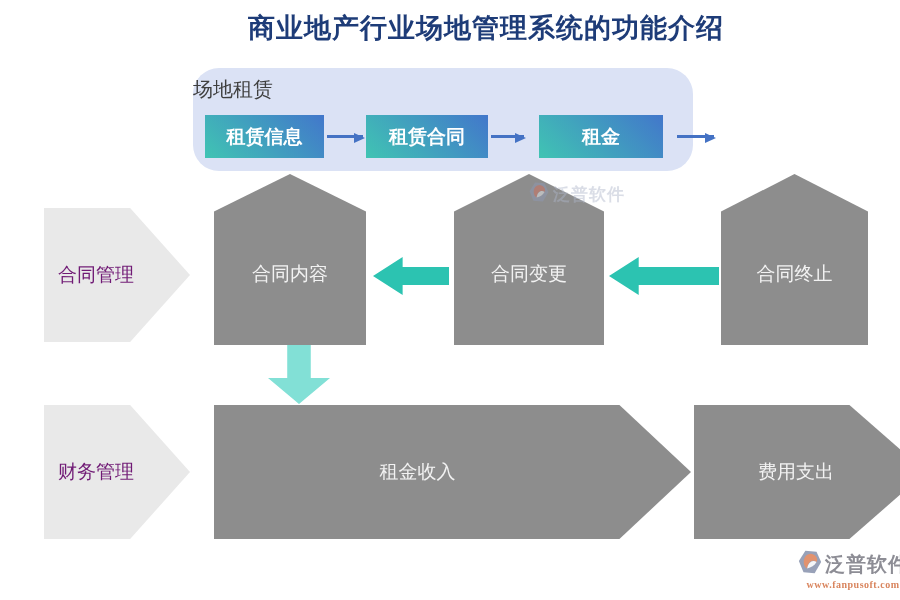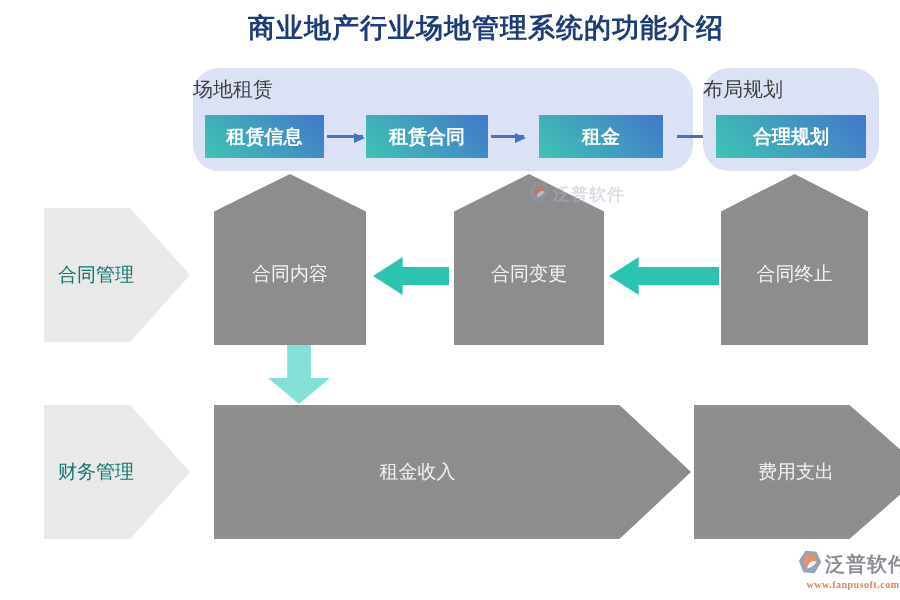--- a/index.html
+++ b/index.html
@@ -39,21 +39,21 @@
     position:absolute;top:174px;height:171px;background:#8d8d8d;
     clip-path:polygon(50% 0%,100% 22%,100% 100%,0% 100%,0% 22%);
     color:#f2f2f2;font-size:19px;
     display:flex;align-items:center;justify-content:center;
     padding-top:28px;box-sizing:border-box;
   }
   
   .chev{
     position:absolute;left:8px;width:146px;height:134px;background:#e9e9e9;
     clip-path:polygon(0% 0%,59% 0%,100% 50%,59% 100%,0% 100%);
-    display:flex;align-items:center;font-size:19px;color:#0f766e;
+    display:flex;align-items:center;font-size:19px;color:#701a75;
     padding-left:14px;box-sizing:border-box;
   }
   
   .teal-left{position:absolute;top:257px;background:#2cc3b1;}
   .teal-left-1{left:337px;width:76px;height:38px;
     clip-path:polygon(0% 50%,39% 0%,39% 26%,100% 26%,100% 74%,39% 74%,39% 100%);}
   .teal-left-2{left:573px;width:110px;height:38px;
     clip-path:polygon(0% 50%,27% 0%,27% 26%,100% 26%,100% 74%,27% 74%,27% 100%);}
   .teal-down{
     position:absolute;left:232px;top:345px;width:62px;height:59px;background:#82e0d6;
@@ -101,24 +101,20 @@
     <div class="panel-label">场地租赁</div>
     <div class="btn" style="left:12px;width:119px">租赁信息</div>
     <div class="harrow" style="left:134px;top:67px;width:36px"></div>
     <div class="btn" style="left:173px;width:122px">租赁合同</div>
     <div class="harrow" style="left:298px;top:67px;width:33px"></div>
     <div class="btn" style="left:346px;width:124px">租金</div>
   </div>
 
   <div class="harrow" style="left:641px;top:135px;width:37px"></div>
 
-  <div class="panel panel-layout">
-    <div class="panel-label">布局规划</div>
-    <div class="btn" style="left:13px;width:150px">合理规划</div>
-  </div>
 
   <div class="chev" style="top:208px">
     <span>合同管理</span>
   </div>
   <div class="pent" style="left:178px;width:152px">
     <span>合同内容</span>
   </div>
   <div class="teal-left teal-left-1"></div>
   <div class="pent" style="left:418px;width:150px">
     <span>合同变更</span>

